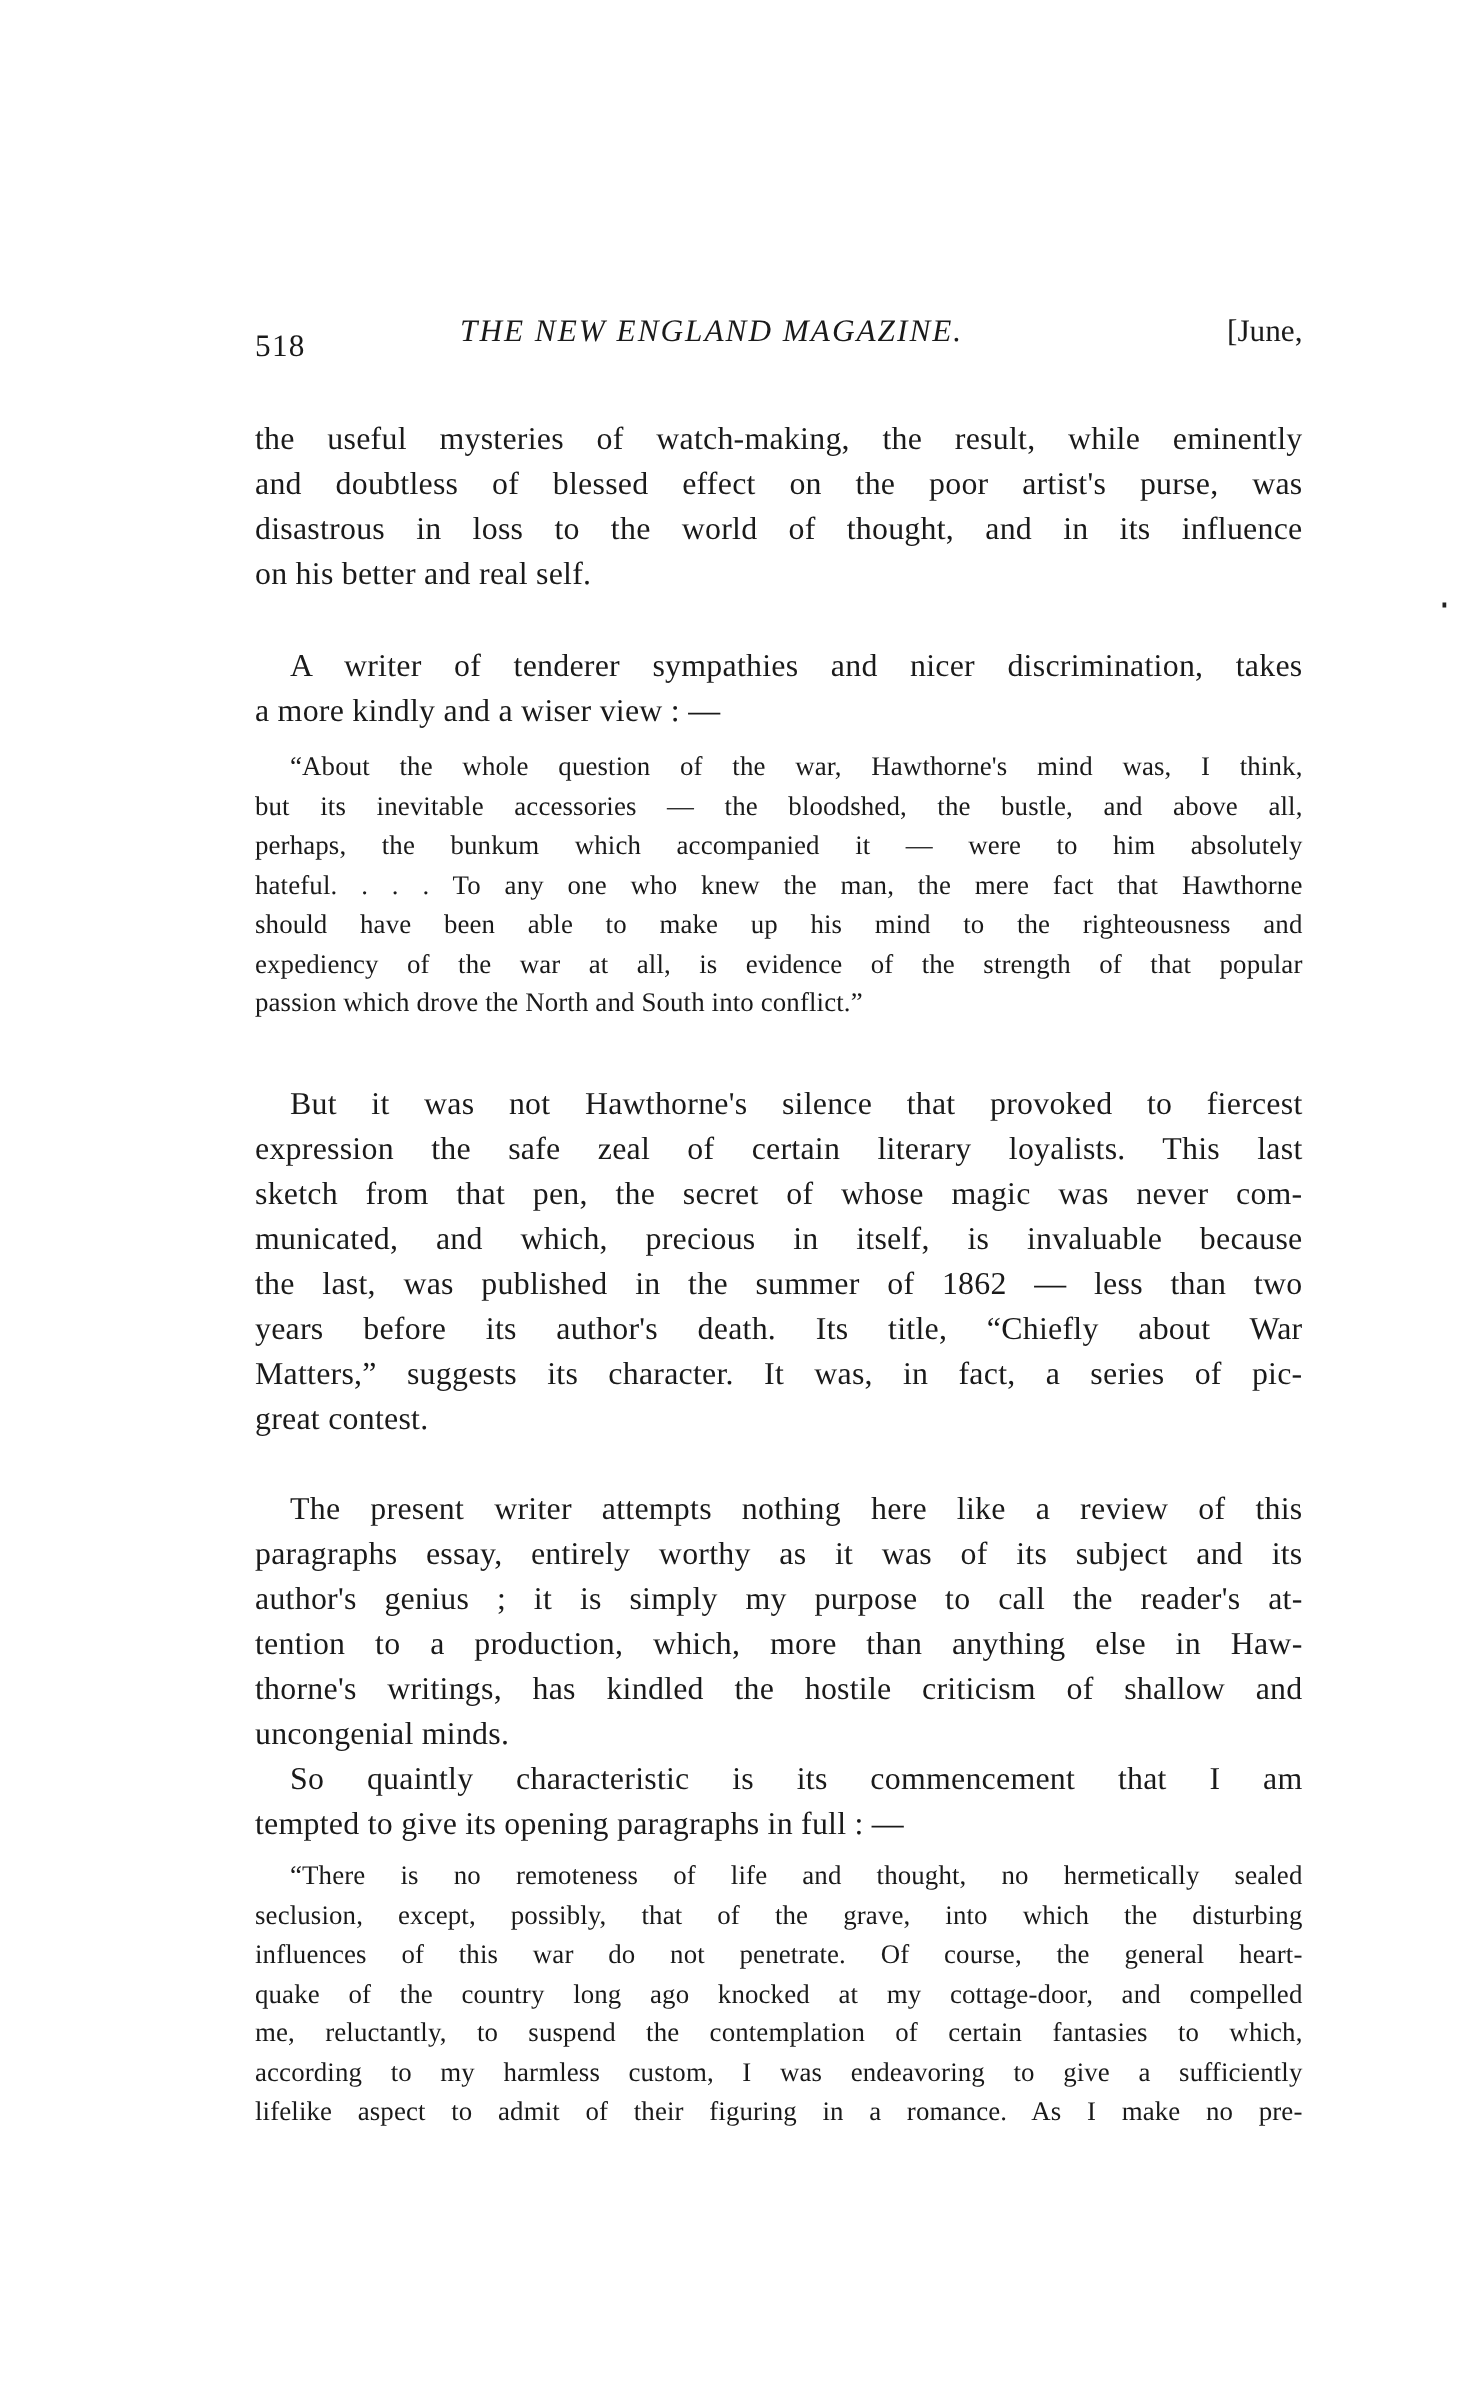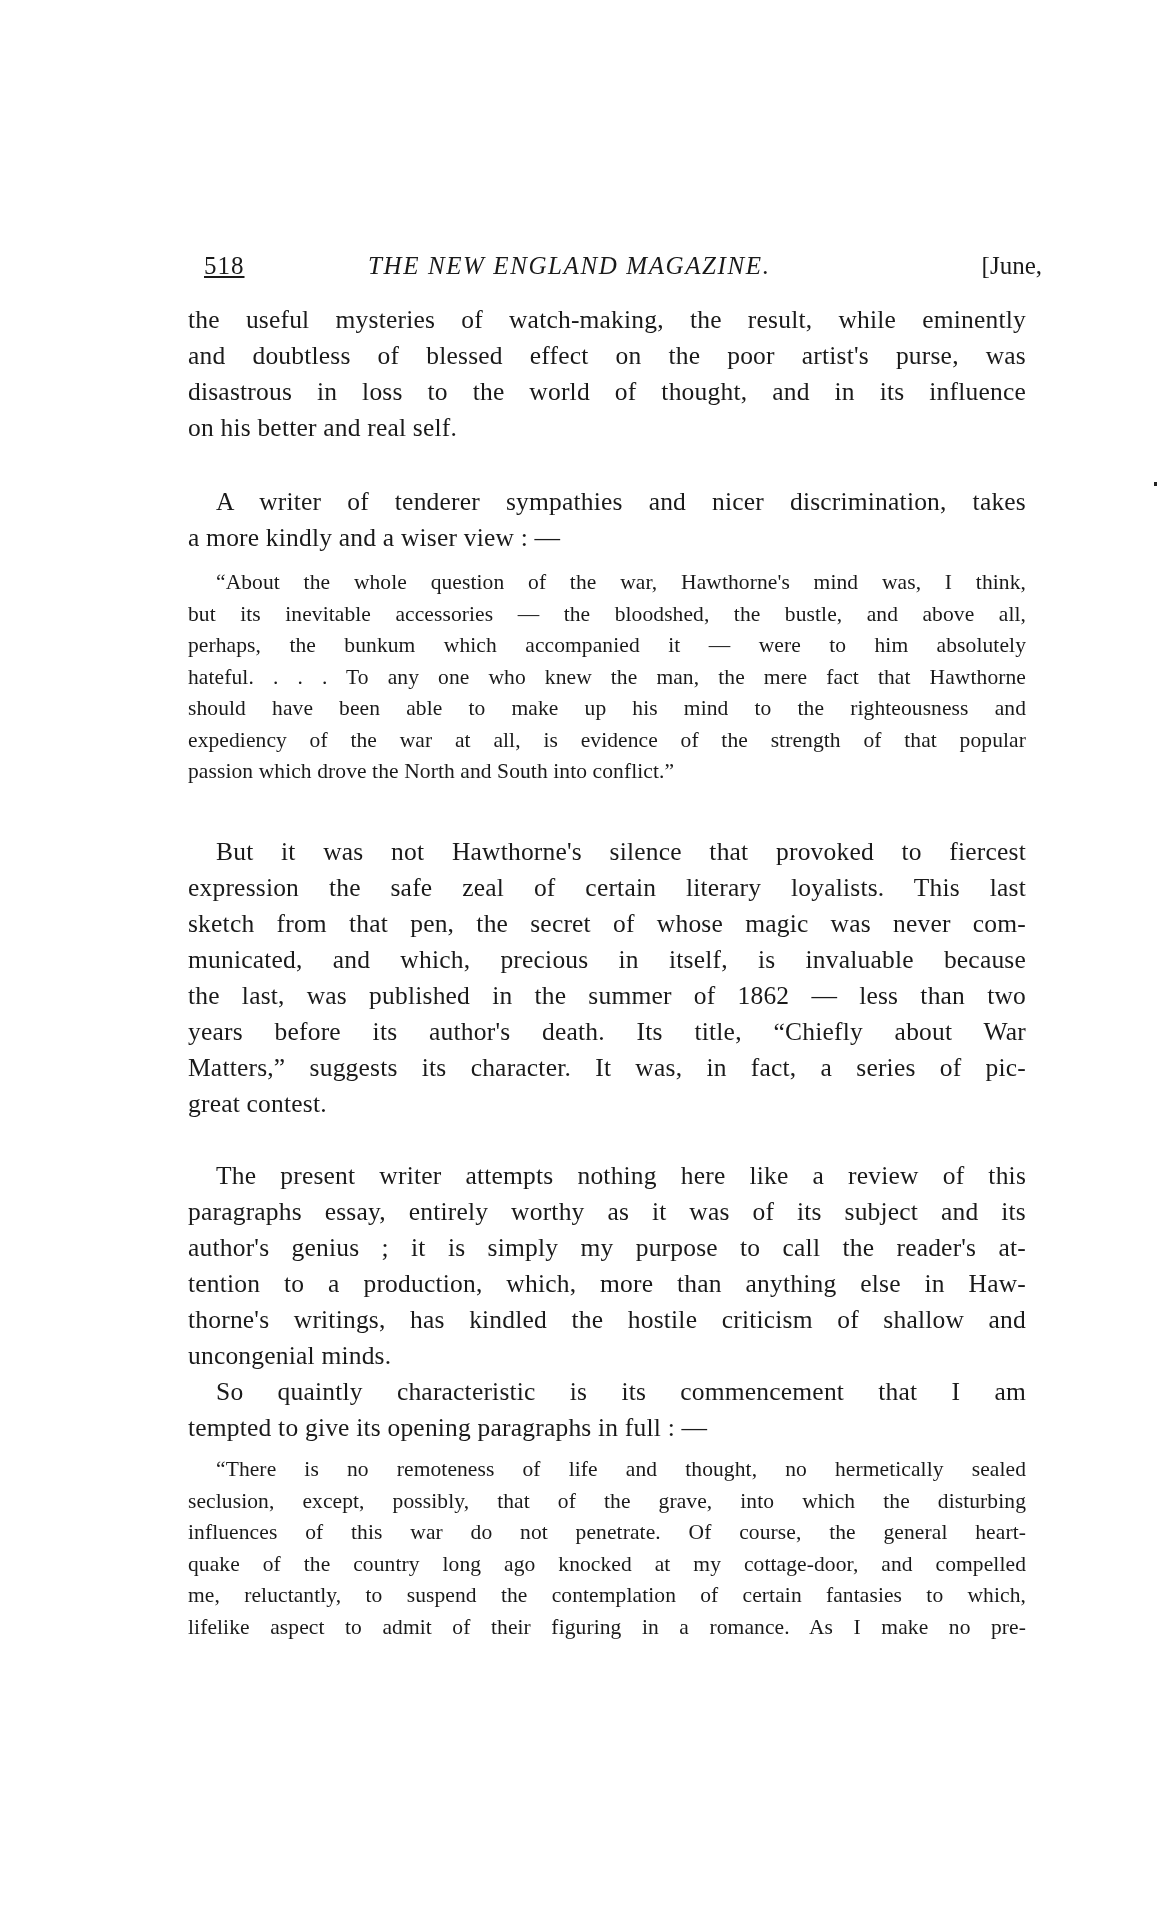--- a/index.html
+++ b/index.html
@@ -6,24 +6,24 @@
     body {
       width: 1176px; height: 1912px; position: relative; overflow: hidden;
       font-family: "Liberation Serif", "DejaVu Serif", serif;
       color: #1a1a1a;
     }
     .page { position: absolute; left: 0; top: 0; width: 1176px; height: 1912px; }
     .header {
       position: absolute; left: 204px; top: 252px; width: 838px; height: 34px;
       font-size: 25px;
     }
-    .header .pageno { position: absolute; left: 0; top: 0; letter-spacing: 1px; text-decoration: underline; }
+    .header .pageno { position: absolute; left: 0; top: 12px; letter-spacing: 1px; }
     .header .title { position: absolute; left: 164px; top: 0; font-style: italic; letter-spacing: 1.6px; }
     .header .month { position: absolute; right: 0; top: 0; }
-    .block { position: absolute; left: 188px; width: 838px; }
+    .block { position: absolute; left: 204px; width: 838px; margin-top: 31px; }
     .line {
       display: block; white-space: nowrap; text-align: justify; text-align-last: justify;
       height: 36px; line-height: 36px; font-size: 25.5px; letter-spacing: 0.2px;
     }
     .line.last { text-align-last: left; }
     .line.indent { padding-left: 28px; box-sizing: border-box; }
     .quote .line { height: 31.5px; line-height: 31.5px; font-size: 21.5px; letter-spacing: 0.1px; }
     .mark {
       position: absolute; left: 1154px; top: 482px; width: 3px; height: 4px; background: #222;
     }
@@ -85,17 +85,18 @@
     <span class="line indent">So quaintly characteristic is its commencement that I am</span>
     <span class="line last">tempted to give its opening paragraphs in full : —</span>
   </div>
 
   <div class="block quote" style="top:1454px;">
     <span class="line indent">“There is no remoteness of life and thought, no hermetically sealed</span>
     <span class="line">seclusion, except, possibly, that of the grave, into which the disturbing</span>
     <span class="line">influences of this war do not penetrate.  Of course, the general heart-</span>
     <span class="line">quake of the country long ago knocked at my cottage-door, and compelled</span>
     <span class="line">me, reluctantly, to suspend the contemplation of certain fantasies to which,</span>
+    <span class="line">according to my harmless custom, I was endeavoring to give a sufficiently</span>
     <span class="line">lifelike aspect to admit of their figuring in a romance.  As I make no pre-</span>
   </div>
 
   <div class="mark"></div>
 </div>
 
 </body></html>

